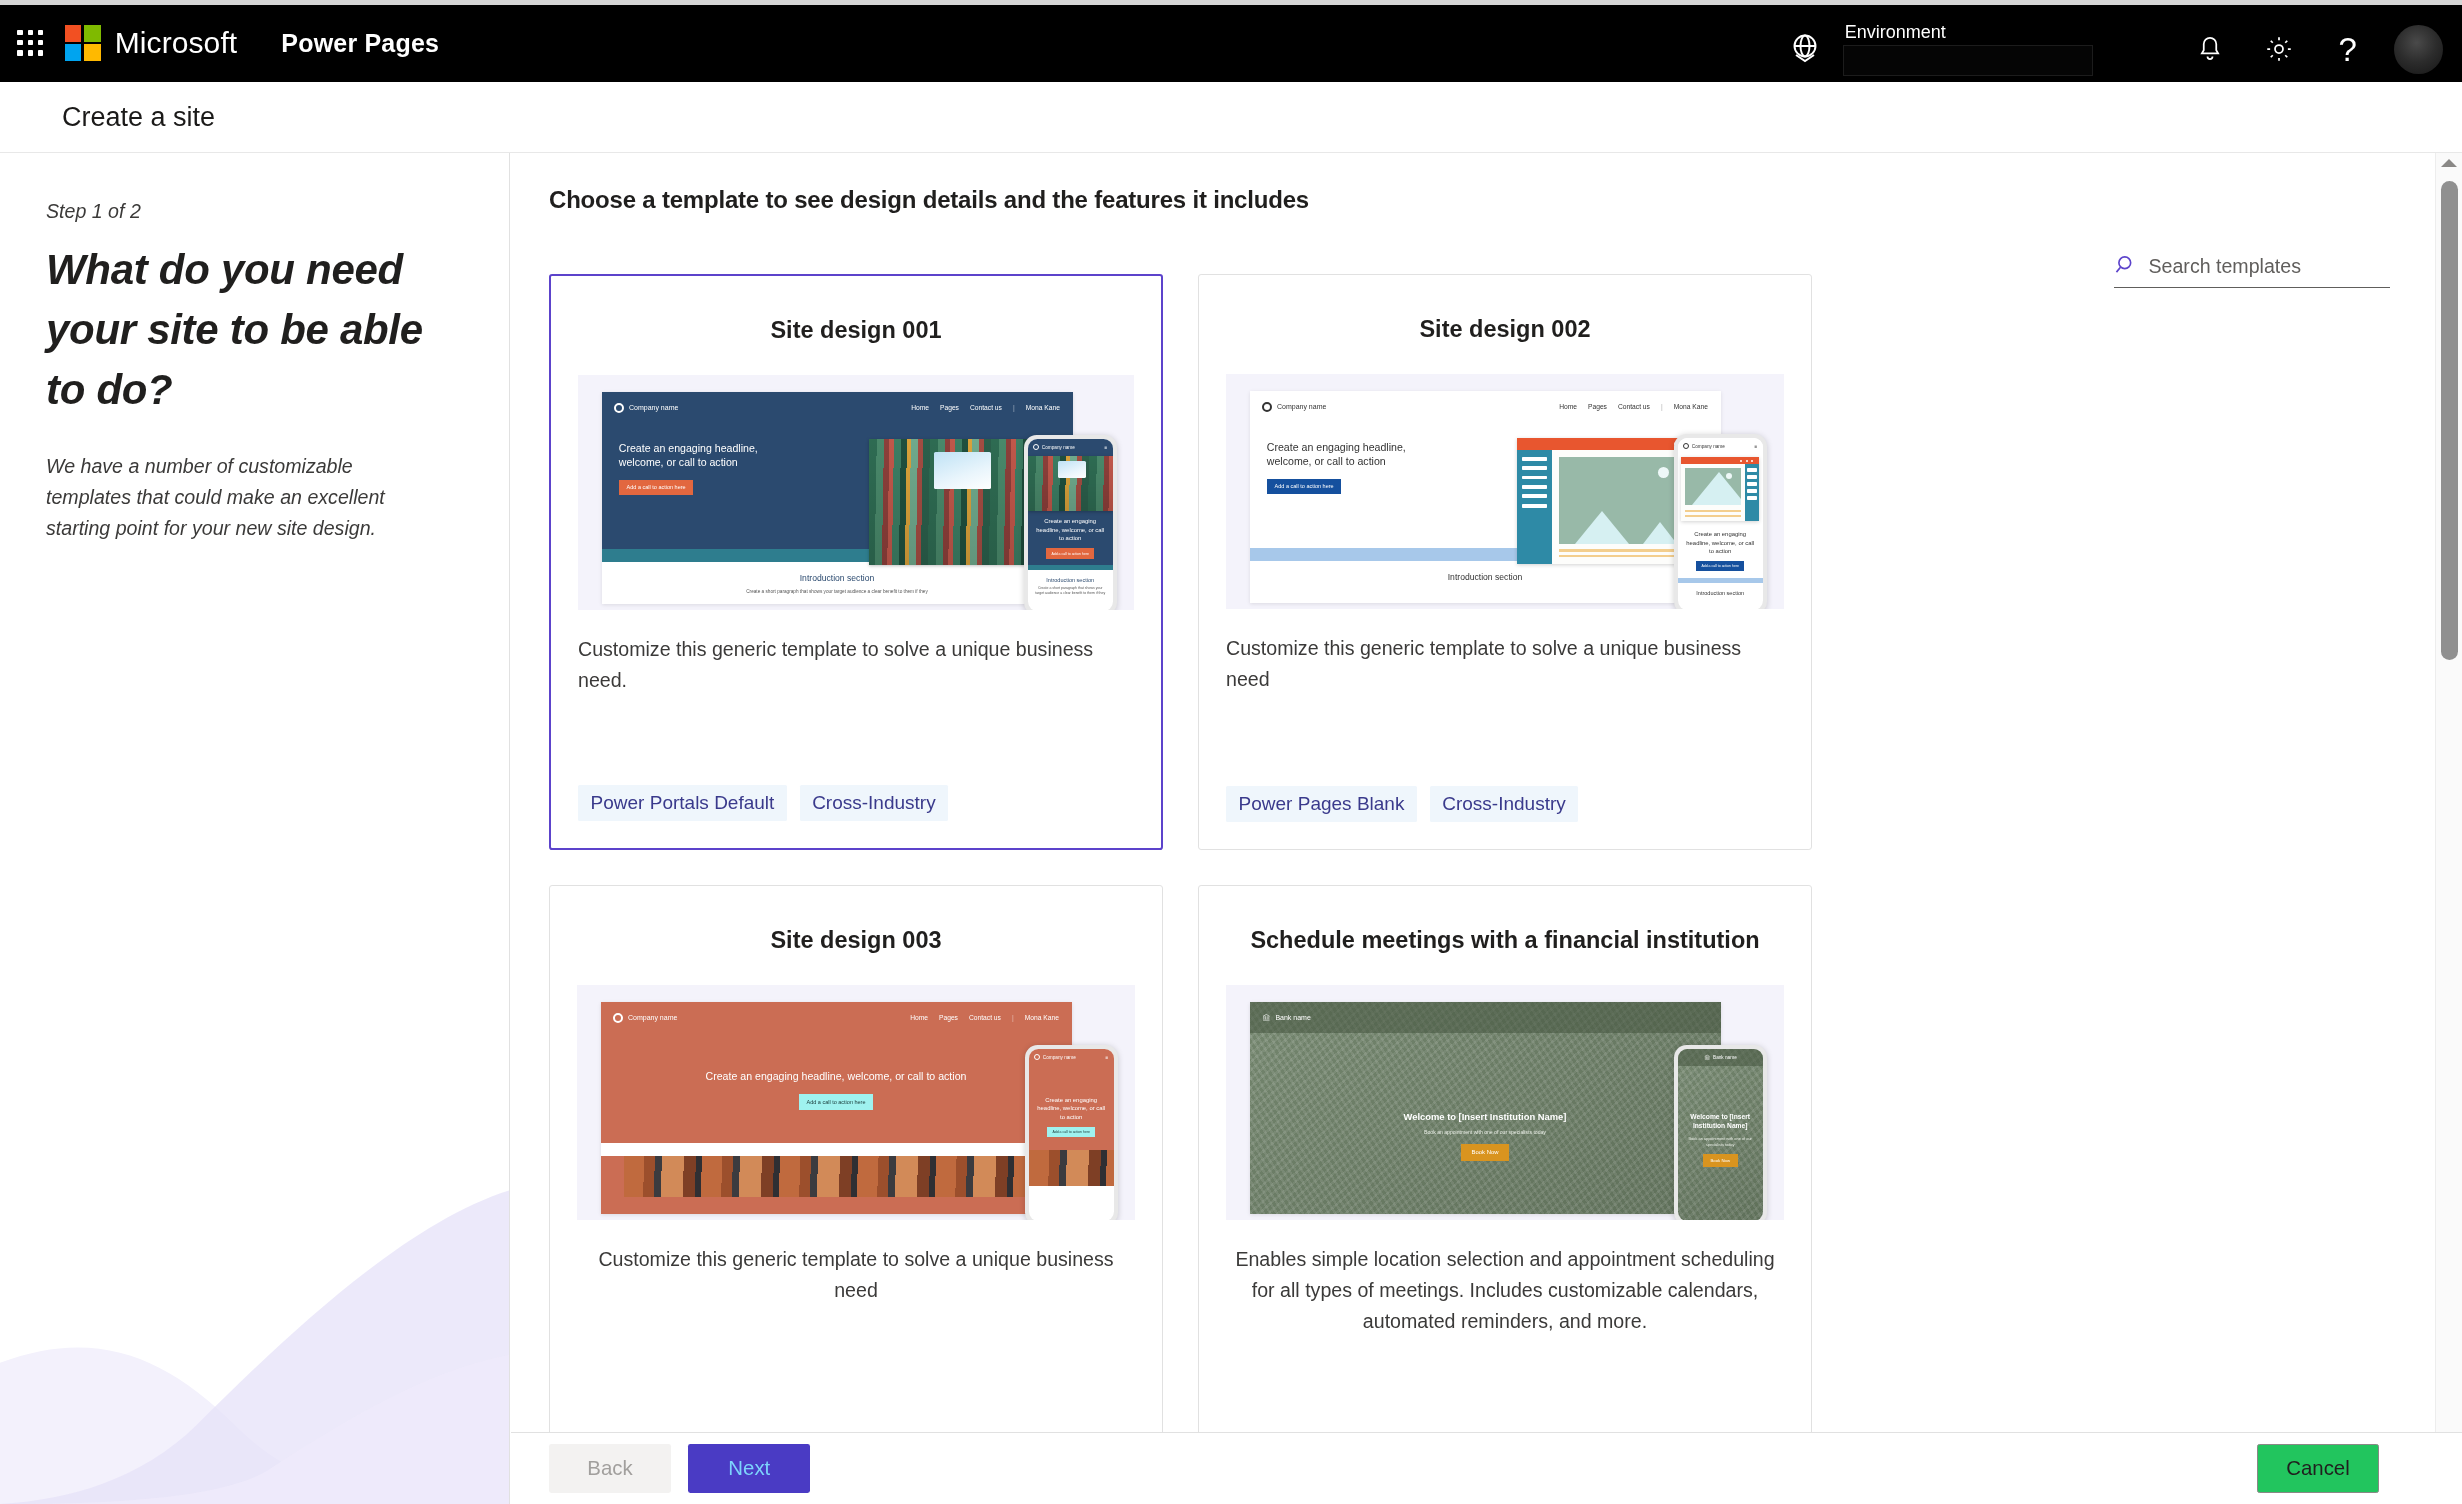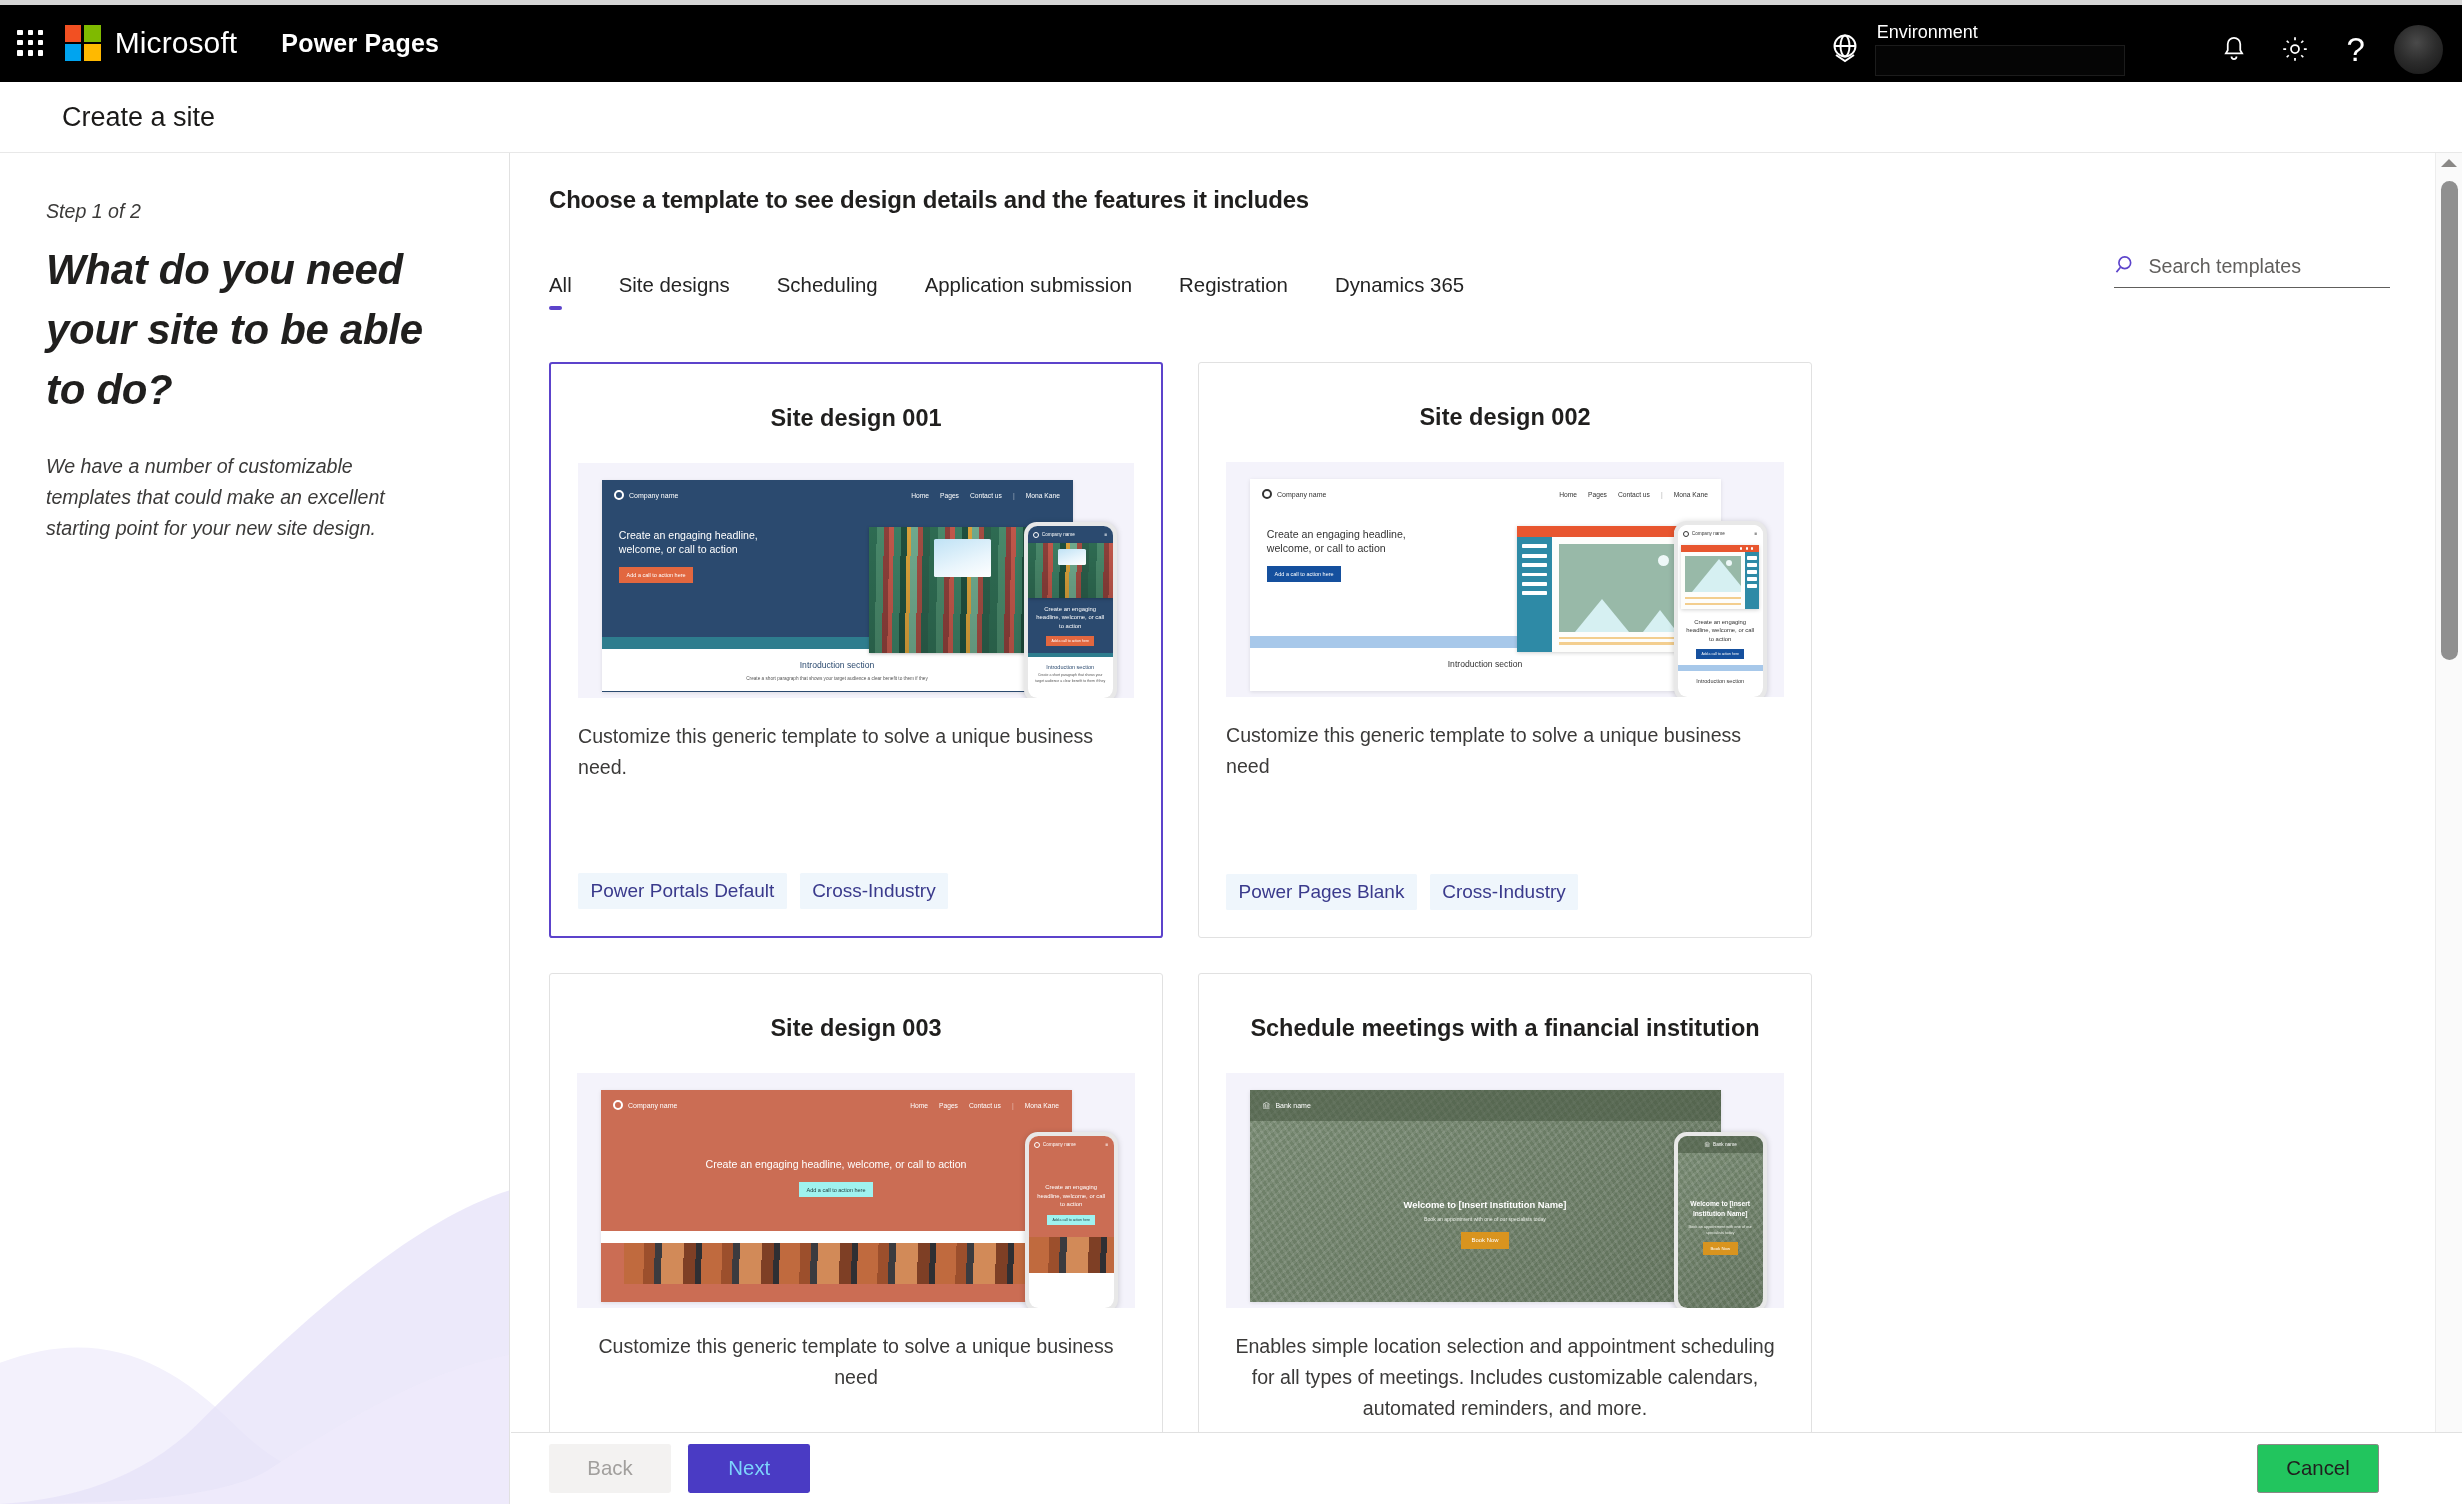--- a/index.html
+++ b/index.html
@@ -41,21 +41,21 @@
     color: #ffffff; font-size: 30px; font-weight: 400; margin-left: 14px;
     letter-spacing: 0.1px;
   }
   .app-name {
     color: #ffffff; font-size: 25px; font-weight: 600; margin-left: 44px;
     letter-spacing: 0.2px;
   }
 
   #suite-right {
     position: absolute; right: 0; top: 0; height: 89px;
-    display: flex; align-items: center; gap: 0;
+    display: flex; align-items: center; gap: 8px;
   }
   .globe-icon { width: 36px; height: 36px; margin-right: 12.6px; cursor: pointer; }
   .env-wrap { display: flex; flex-direction: column; justify-content: center; margin-right: 78px; }
   .env-label { color: #ffffff; font-size: 18px; line-height: 20.4px; margin-bottom: 2.4px; padding-left: 1.6px;}
   .env-value-box {
     width: 250px; height: 31px; background: #050505;
     border: 0.8px solid #1c1c1c; color: #e8e8e8; font-size: 17.3px;
     display: flex; align-items: center; padding-left: 6.3px; overflow: hidden;
   }
   .suite-icon-btn {
@@ -379,28 +379,20 @@
       <h1 id="left-heading">What do you need your site to be able to do?</h1>
       <p id="left-desc">We have a number of customizable templates that could make an excellent starting point for your new site design.</p>
     </div>
   </div>
 
   <div id="main-panel">
     <div id="main-inner">
 
       <h2 id="main-heading">Choose a template to see design details and the features it includes</h2>
 
-      <div id="tabrow">
-        <div class="tab active">All</div>
-        <div class="tab">Site designs</div>
-        <div class="tab">Scheduling</div>
-        <div class="tab">Application submission</div>
-        <div class="tab">Registration</div>
-        <div class="tab">Dynamics 365</div>
-      </div>
 
       <div id="search-box">
         <span>
           <svg width="23.5" height="23.5" viewBox="0 0 24 24" fill="none" stroke="#5c43cb" stroke-width="1.7">
             <circle cx="11" cy="10" r="6"></circle>
               <line x1="6.6" y1="14.6" x2="2.5" y2="19.5"></line>
           </svg>
         </span>
         <input type="text" placeholder="Search templates" style="">
       </div>

